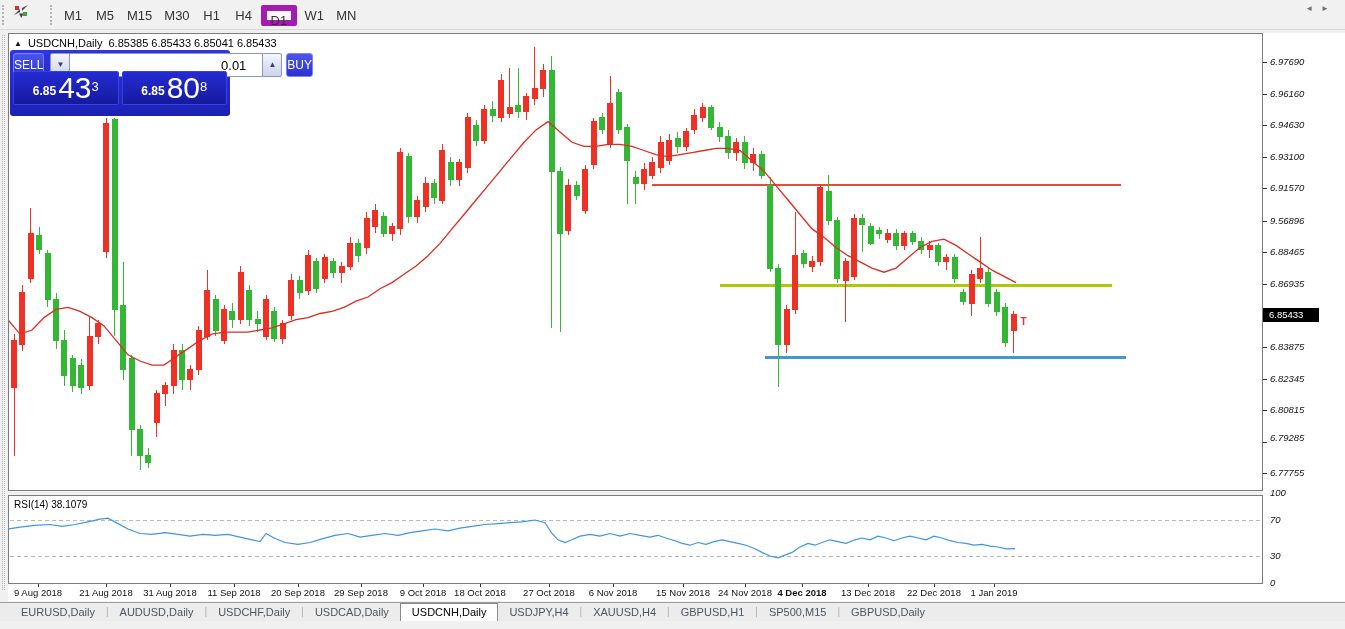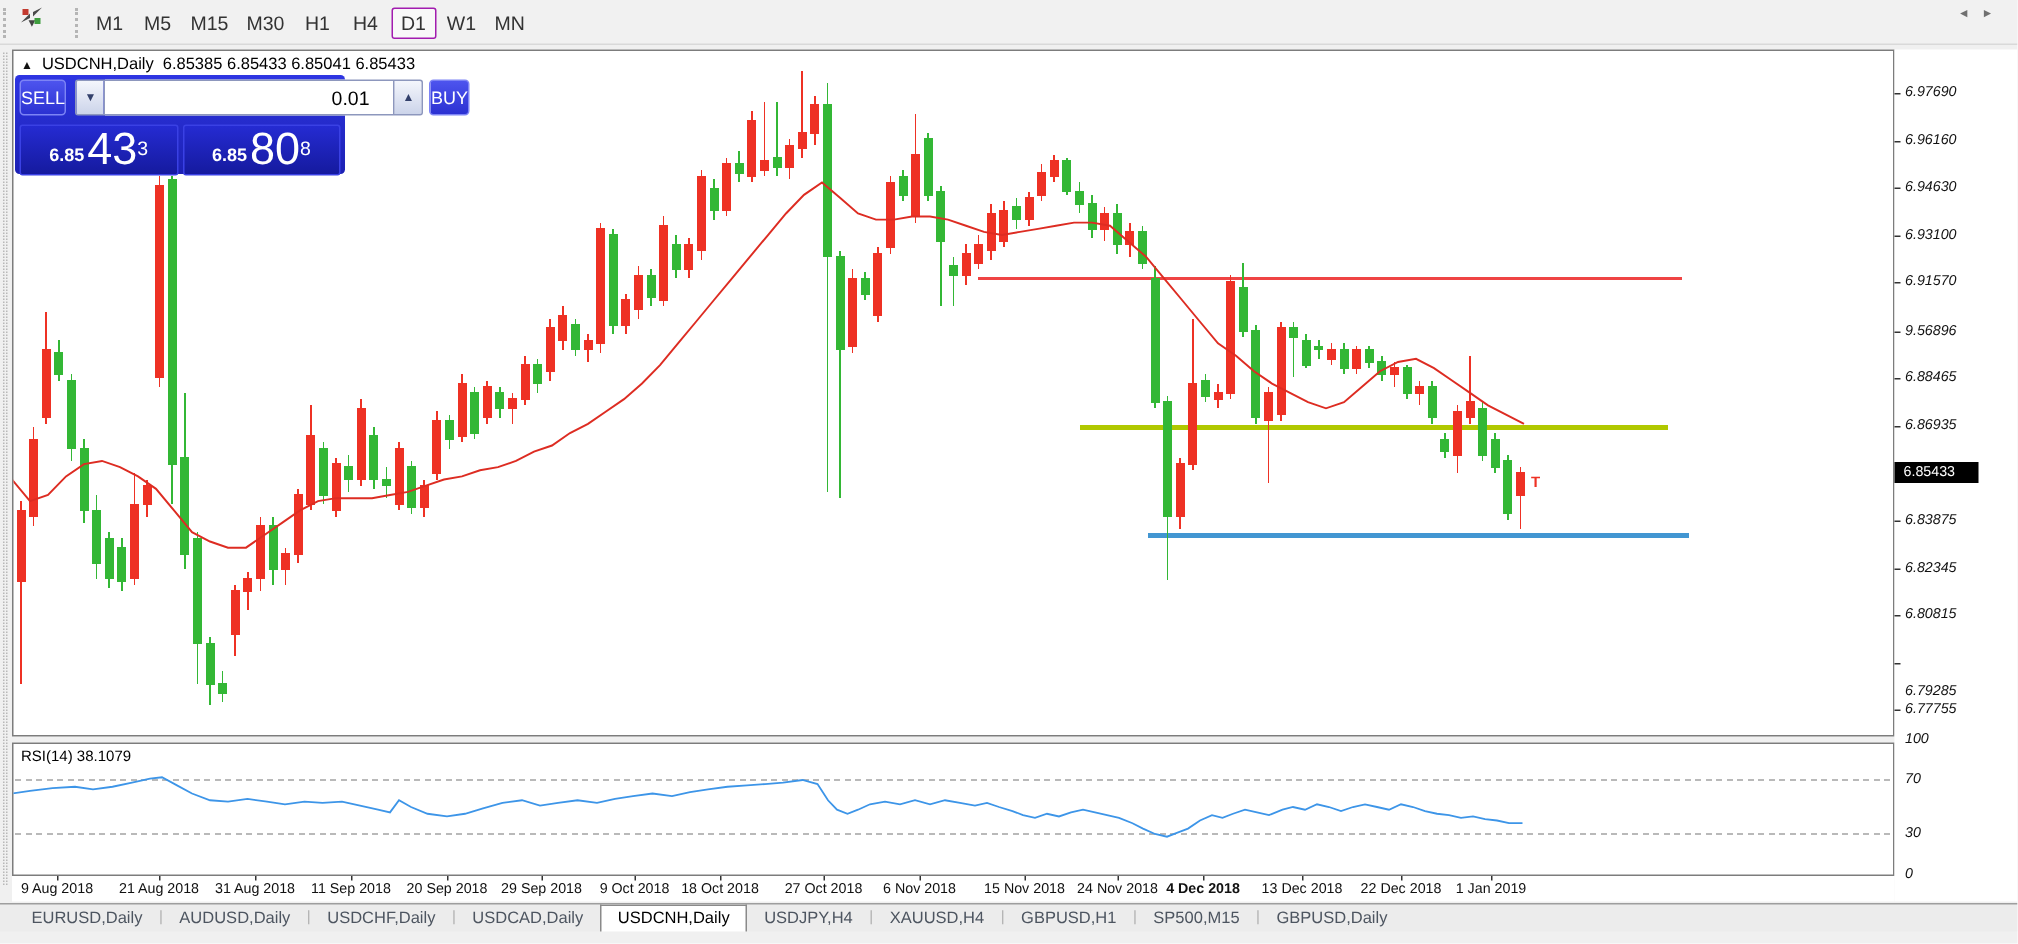--- a/index.html
+++ b/index.html
@@ -8,21 +8,21 @@
   .stage { position:absolute; left:0; top:0; width:1345px; height:629px; }
 
   
   .toolbar { position:absolute; left:0; top:0; width:1345px; height:30px; background:#f1f1f1; border-bottom:1px solid #d9d9d9; }
   .grip { position:absolute; top:5px; width:4px; height:20px; border-left:2px dotted #b5b5b5; }
   .tool-group { position:absolute; left:12px; top:3px; height:24px; display:flex; align-items:center; }
   .tool-btn { display:flex; align-items:center; padding:2px 4px; cursor:default; }
   .caret { font-size:9px; color:#444; margin-left:3px; }
   .tf-bar { position:absolute; left:58px; top:3px; height:24px; display:flex; align-items:center; gap:2px; }
   .tf-btn { min-width:30px; height:21px; line-height:19px; text-align:center; font-size:13px; color:#333; padding:0 4px; border:1px solid transparent; border-radius:2px; }
-  .tf-btn.active { background:#f8f8f8; border:1px solid #a21caf; }
+  .tf-btn.active { background:#f8f8f8; border:6px solid #a21caf; }
 
   
   .left-strip { position:absolute; left:0; top:31px; width:8px; height:590px; background:#f0f0f0; }
   .left-strip .dots { position:absolute; left:2px; top:4px; width:3px; height:555px; border-left:1px dotted #b8b8b8; border-right:1px dotted #b8b8b8; }
 
   
   .main-pane { position:absolute; left:8px; top:33px; width:1255px; height:458px; background:#fff; border:1px solid #7c7c7c; }
   .rsi-pane  { position:absolute; left:8px; top:495px; width:1255px; height:89px; background:#fff; border:1px solid #7c7c7c; }
   .date-strip{ position:absolute; left:8px; top:584px; width:1255px; height:17px; background:#fff; }
   .axis-col  { position:absolute; left:1263px; top:33px; width:82px; height:568px; background:#fff; }
@@ -36,21 +36,21 @@
   
   .trade-panel { position:absolute; left:10px; top:50px; width:220px; height:66px; background:linear-gradient(#2e35e2,#1c21b4); border-radius:3px; padding:3px; }
   .tp-row1 { display:flex; height:16px; gap:0; }
   .btn-side { width:50px; height:24px; border:1px solid #7d84f5; border-radius:3px; background:linear-gradient(#4d54ee,#2b31d2); color:#fff; font-size:12px; text-align:center; line-height:22px; }
   .btn-buy { margin-left:4px; }
   .vol-wrap { display:flex; flex:1; margin-left:6px; height:24px; }
   .spin { width:20px; height:24px; background:linear-gradient(#f4f6fc,#ccd4ea); border:1px solid #8d97bd; color:#33406b; font-size:8px; text-align:center; line-height:22px; }
   .spin-dn { border-radius:2px 0 0 2px; }
   .spin-up { border-radius:0 2px 2px 0; }
   .vol-input { flex:1; height:24px; border:1px solid #8d97bd; border-left:none; border-right:none; background:#fff; font-size:13px; color:#000; text-align:right; padding-right:16px; font-family:"Liberation Sans",sans-serif; }
-  .tp-row2 { display:flex; height:34px; margin-top:14px; gap:3px; }
+  .tp-row2 { display:flex; height:34px; margin-top:2px; gap:3px; }
   .quote-box { flex:1; background:linear-gradient(#252bd2,#151a9e); border:1px solid #3a41e4; border-radius:2px; color:#fff; display:flex; align-items:flex-end; justify-content:center; padding-bottom:2px; }
   .q-small { font-size:12px; font-weight:bold; line-height:22px; }
   .q-big { font-size:30px; line-height:28px; margin-left:2px; }
   .q-sup { font-size:13px; line-height:30px; align-self:flex-start; }
 
   
   .p-label { position:absolute; left:7px; font-size:9.5px; color:#111; white-space:nowrap;font-style:italic; }
   .p-tick  { position:absolute; left:0px; width:4px; height:1px; background:#333; }
   .price-tag { position:absolute; left:0px; width:56px; height:14px; background:#000; color:#fff; font-size:9.5px; line-height:14px; padding-left:6px; }
   .d-label { position:absolute; top:3px; font-size:9.5px; color:#111; transform:translateX(-50%); white-space:nowrap; }
@@ -404,21 +404,21 @@
       <div class="p-label" style="top: 213.331px;">6.88465</div>
       <div class="p-tick" style="top: 250.898px;"></div>
       <div class="p-label" style="top: 244.898px;">6.86935</div>
       <div class="p-tick" style="top: 314.032px;"></div>
       <div class="p-label" style="top: 308.032px;">6.83875</div>
       <div class="p-tick" style="top: 345.599px;"></div>
       <div class="p-label" style="top: 339.599px;">6.82345</div>
       <div class="p-tick" style="top: 377.166px;"></div>
       <div class="p-label" style="top: 371.166px;">6.80815</div>
       <div class="p-tick" style="top: 408.733px;"></div>
-      <div class="p-label" style="top: 422px;">6.79285</div>
+      <div class="p-label" style="top: 399px;">6.79285</div>
       <div class="p-tick" style="top: 440.3px;"></div>
       <div class="p-label" style="top: 434.3px;">6.77755</div>
       <div class="price-tag" style="top: 274.887px;">6.85433</div>
       <div class="p-label" style="top: 454px;">100</div>
       <div class="p-label" style="top: 481px;">70</div>
       <div class="p-label" style="top: 517px;">30</div>
       <div class="p-label" style="top: 544px;">0</div>
     </div>
   <div class="date-strip" id="date-axis">
       <div class="d-tick" style="left: 30px;"></div>

